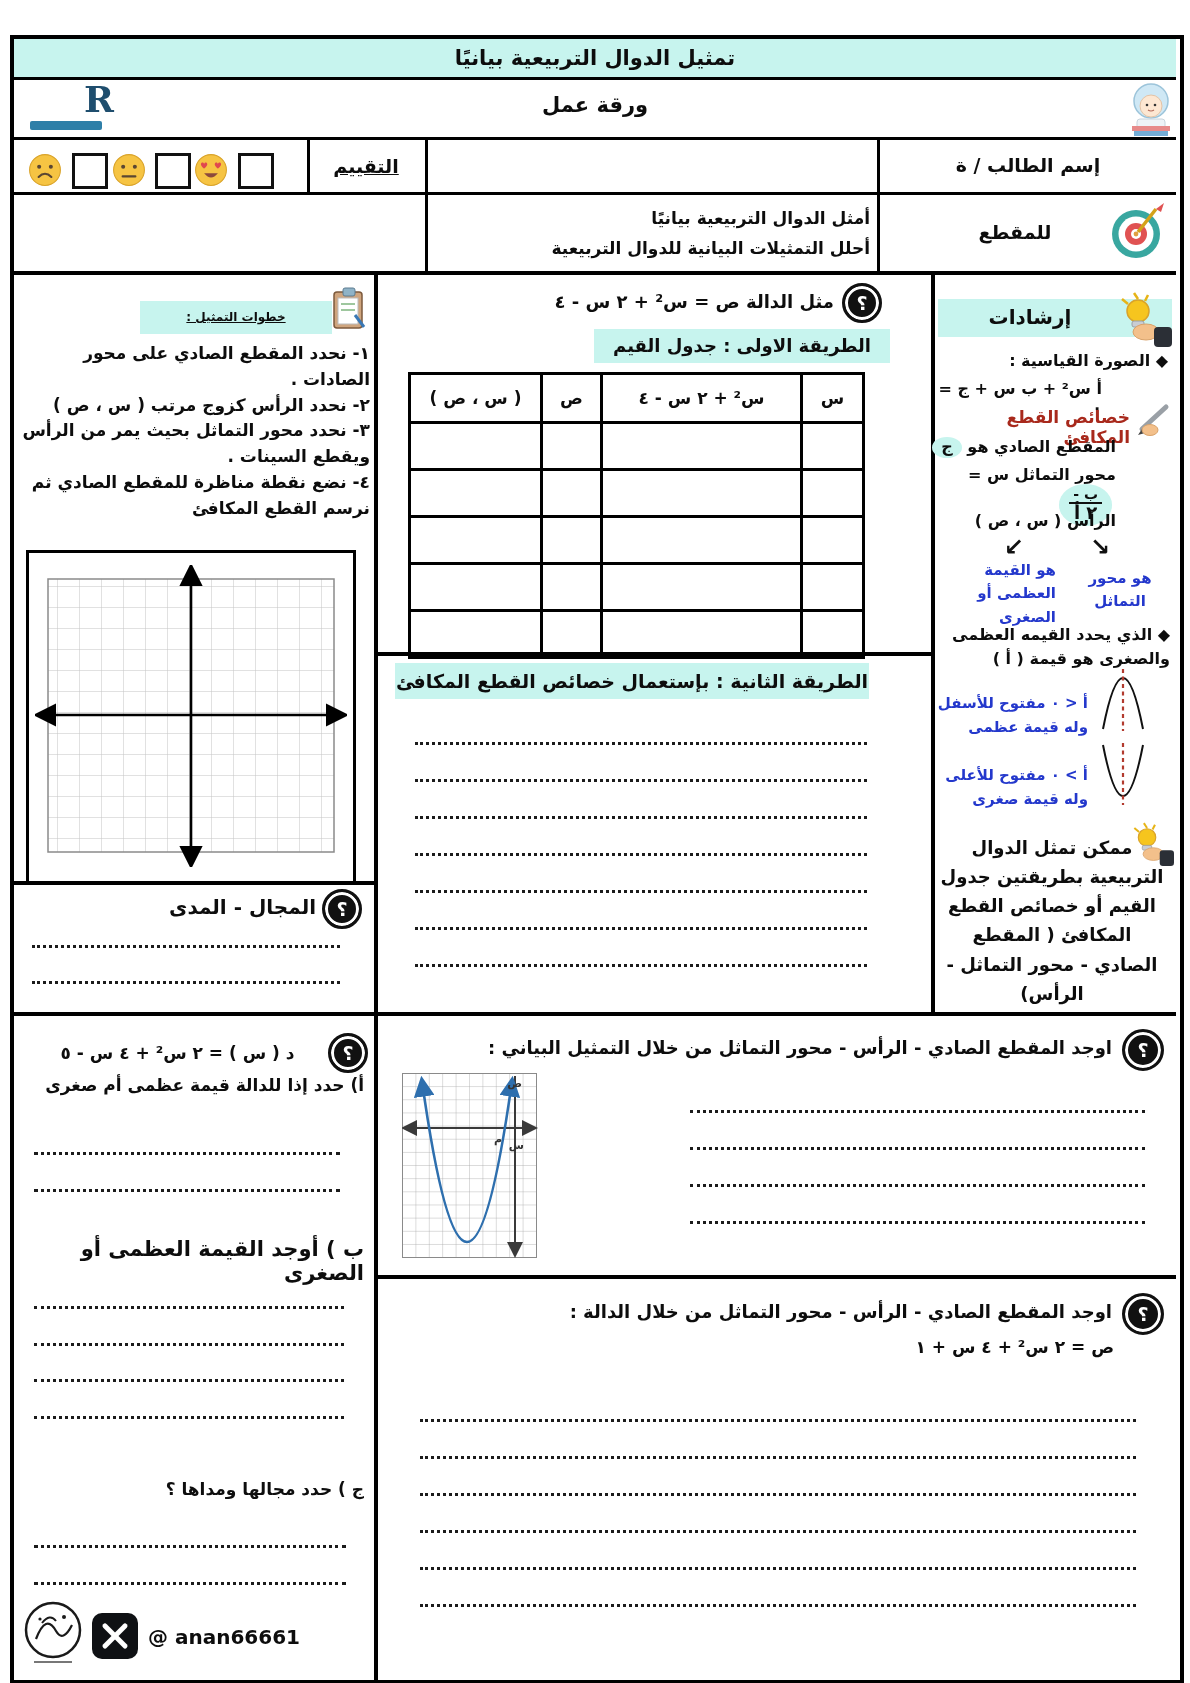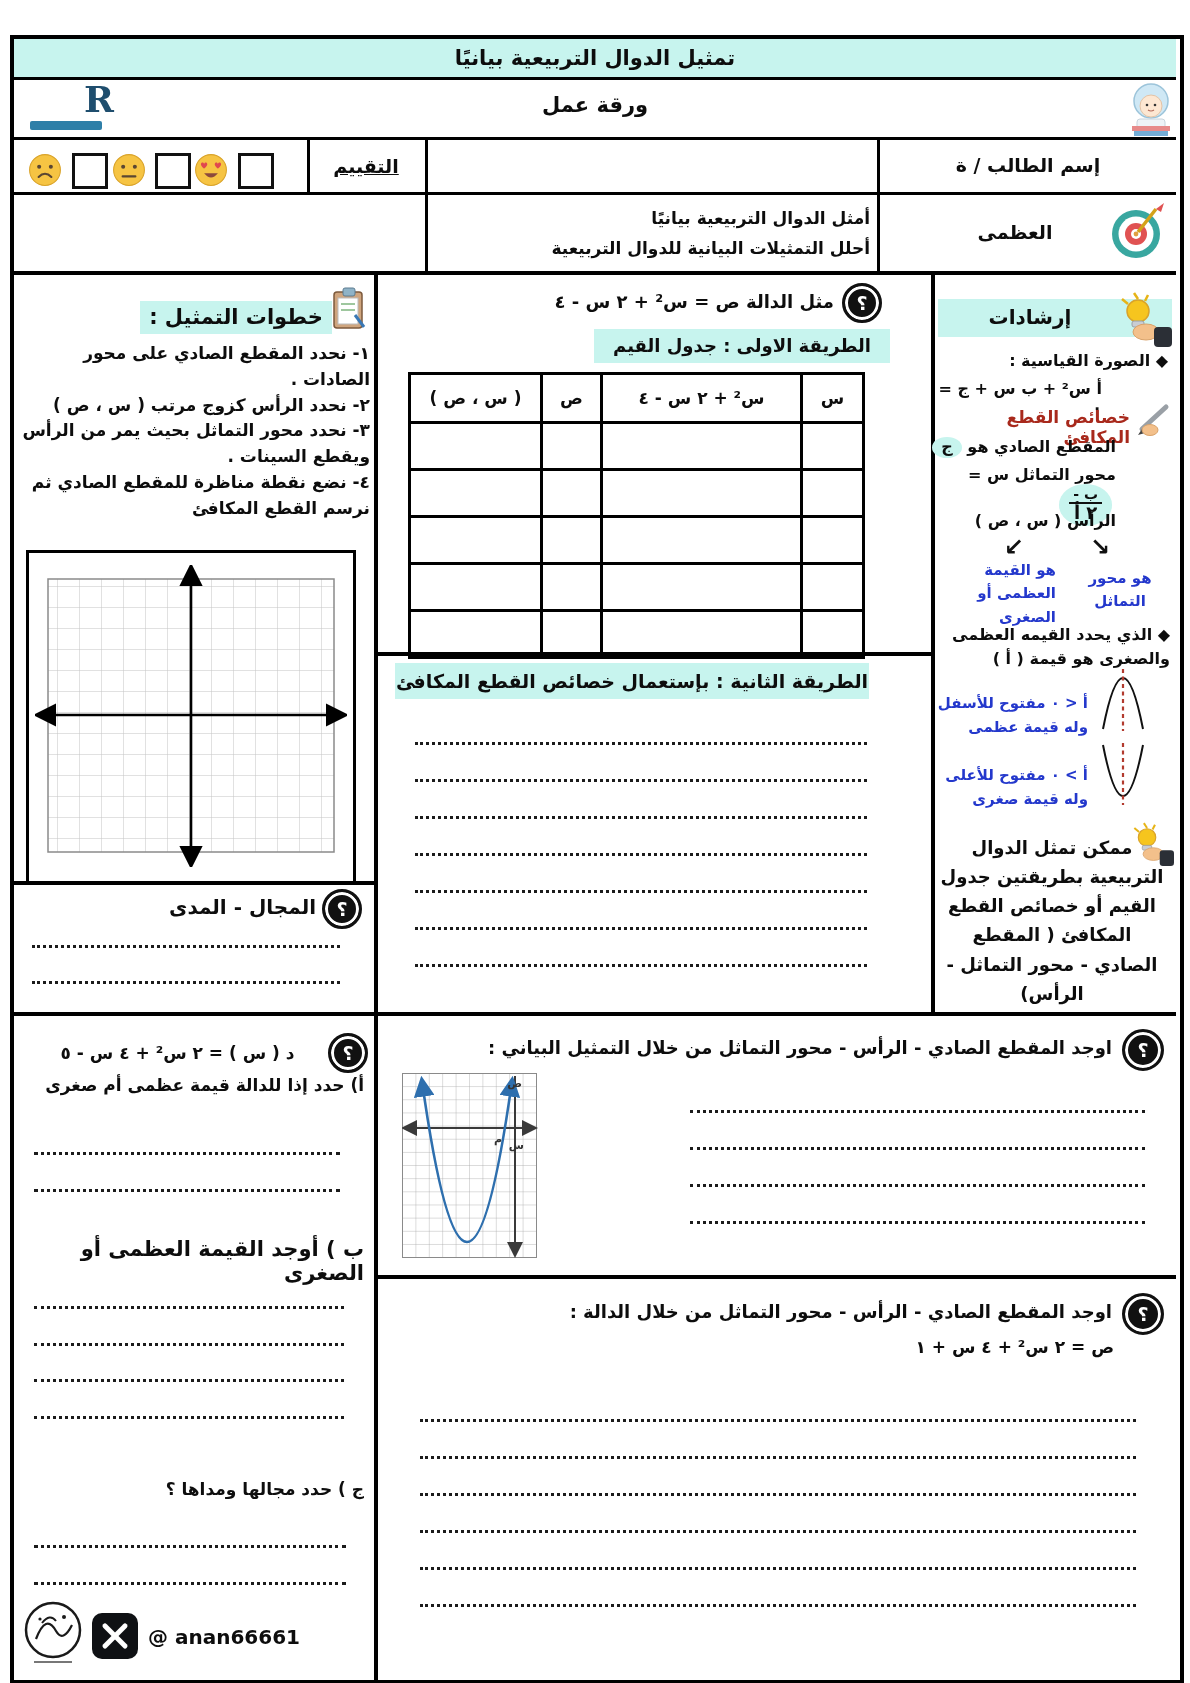--- a/index.html
+++ b/index.html
@@ -87,21 +87,21 @@
   <div class="vline" style="left:877px;top:133px;height:52px;"></div>
   <div class="abs tc" style="left:844px;top:147px;width:296px;font-size:19px;padding-left:36px;">إسم الطالب / ة</div>
   <div class="hline" style="left:14px;top:185px;width:1162px;"></div>
 
   <div class="vline" style="left:425px;top:188px;height:76px;"></div>
   <div class="abs tr" style="left:430px;top:197px;width:440px;font-size:17px;line-height:1.75;">
     <div>أمثل الدوال التربيعية بيانيًا</div>
     <div>أحلل التمثيلات البيانية للدوال التربيعية</div>
   </div>
   <div class="vline" style="left:877px;top:188px;height:76px;"></div>
-  <div class="abs tc" style="left:930px;top:214px;width:170px;font-size:19px;">العظمى</div>
+  <div class="abs tc" style="left:930px;top:214px;width:170px;font-size:19px;">للمقطع</div>
   <svg class="abs" style="left:1108px;top:194px;" width="60" height="62" viewBox="0 0 60 62">
     <circle cx="28" cy="33" r="24" fill="#39a7a0"></circle>
     <circle cx="28" cy="33" r="17.5" fill="#ffffff"></circle>
     <circle cx="28" cy="33" r="11" fill="#e05252"></circle>
     <circle cx="28" cy="33" r="5" fill="#fff"></circle>
     <circle cx="28" cy="33" r="2.4" fill="#e0a042"></circle>
     <line x1="48" y1="8" x2="30" y2="31" stroke="#d4a21a" stroke-width="3.5"></line>
     <path d="M48,8 l8,-6 l-3,9 z" fill="#e05252"></path>
   </svg>
 
@@ -113,21 +113,21 @@
   <div class="abs thick" style="left:378px;top:1268px;width:798px;height:4px;"></div>
 
   <svg class="abs" style="left:331px;top:280px;" width="36" height="44" viewBox="0 0 36 44">
     <rect x="3" y="5" width="28" height="36" rx="3" fill="#cfa57e" stroke="#7d5a3c" stroke-width="1.5"></rect>
     <rect x="7" y="11" width="20" height="26" fill="#fff" stroke="#bbb"></rect>
     <line x1="10" y1="17" x2="24" y2="17" stroke="#9ec79e" stroke-width="2"></line>
     <line x1="10" y1="23" x2="24" y2="23" stroke="#9ec79e" stroke-width="2"></line>
     <rect x="12" y="1" width="12" height="8" rx="2" fill="#8fb3c7" stroke="#5d7d91"></rect>
     <line x1="24" y1="28" x2="33" y2="40" stroke="#3a78b5" stroke-width="3"></line>
   </svg>
-  <div class="abs hl tc" style="left:140px;top:294px;width:192px;height:33px;line-height:33px;font-size:21px;">خطوات التمثيل :</div>
+  <div class="abs hl tc" style="left:140px;top:294px;width:192px;height:33px;line-height:33px;font-size:12px;text-decoration:underline;">خطوات التمثيل :</div>
   <div class="abs tr" style="left:16px;top:334px;width:354px;font-size:17px;line-height:1.52;">
     <div>١- نحدد المقطع الصادي على محور الصادات .</div>
     <div>٢- نحدد الرأس كزوج مرتب ( س ، ص )</div>
     <div>٣- نحدد محور التماثل بحيث يمر من الرأس ويقطع السينات .</div>
     <div>٤- نضع نقطة مناظرة للمقطع الصادي ثم نرسم القطع المكافئ</div>
   </div>
 
   <div class="abs" style="left:26px;top:543px;width:324px;height:328px;border:3px solid #000;">
     <svg style="position:absolute;left:6px;top:12px;" width="312" height="302" viewBox="0 0 312 302">
       <defs>

